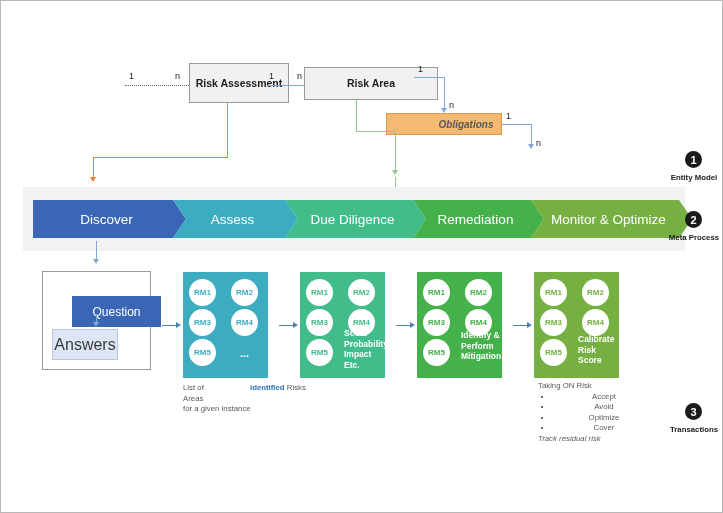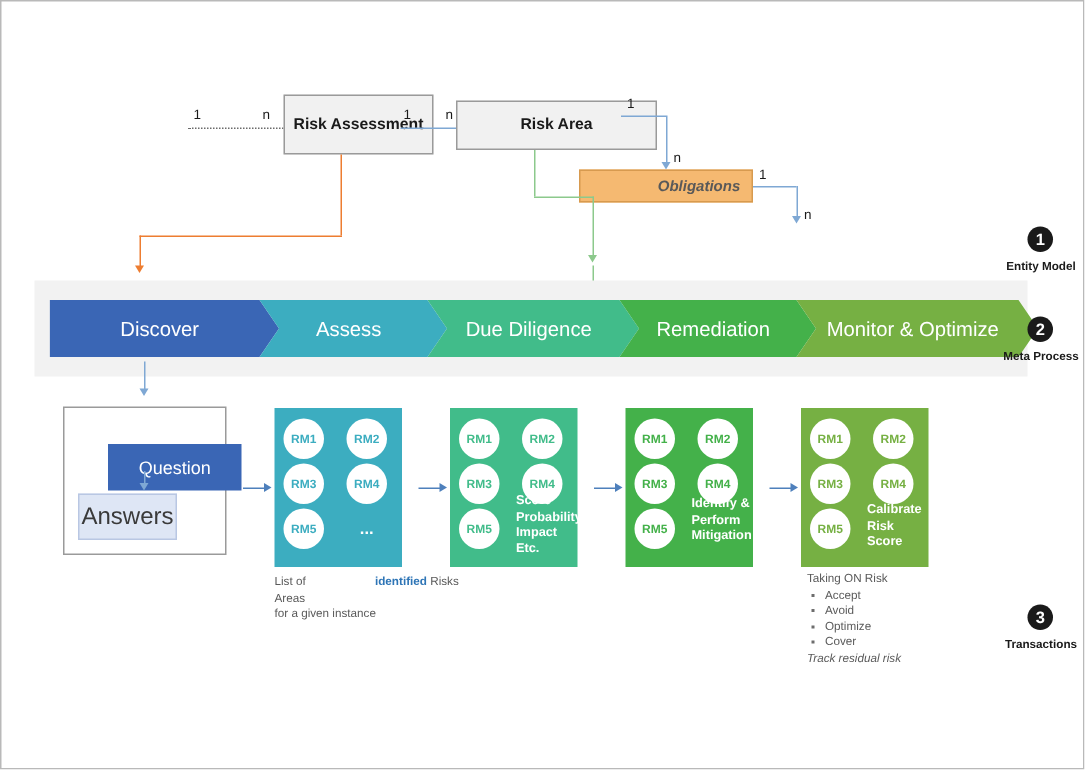--- a/index.html
+++ b/index.html
@@ -54,21 +54,21 @@
   .rm-circle{position:absolute;width:27px;height:27px;border-radius:50%;background:#ffffff;display:flex;align-items:center;justify-content:center;font-size:8px;font-weight:bold;}
   .rm-note{position:absolute;color:#ffffff;font-size:8.5px;font-weight:bold;line-height:10.5px;}
 
   .cap{position:absolute;font-size:7.8px;color:#5a5a5a;line-height:10.5px;}
   .cap b{color:#2e75b6;font-weight:bold;margin-left:44px;}
 
   
   .marker{position:absolute;width:17px;height:17px;border-radius:50%;background:#1a1a1a;color:#fff;font-size:11px;font-weight:bold;display:flex;align-items:center;justify-content:center;}
   .marker-lbl{position:absolute;font-size:7.8px;font-weight:bold;color:#1a1a1a;white-space:nowrap;text-align:center;}
 
-  .bullet-row{position:relative;padding-left:12px;}
+  .bullet-row{position:relative;padding-left:12px;text-align:center;}
   .bullet-row::before{content:"";position:absolute;left:3px;top:4px;width:2px;height:2px;background:#6d6d6d;}
 </style>
 </head>
 <body>
 
 <div id="canvas">
 
 
   <div class="ln h-dot" style="left:124px;top:84px;width:64px;"></div>
   <div class="card" style="left:128px;top:70px;">1</div>

